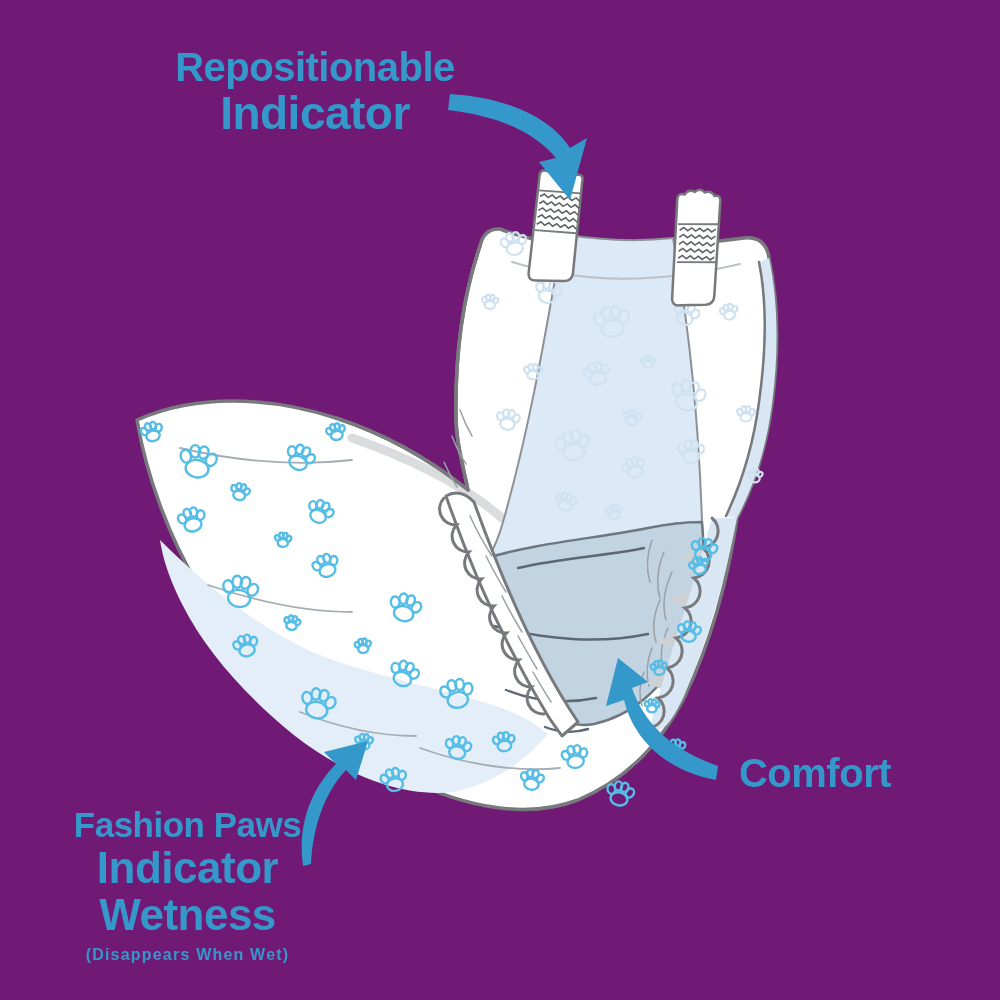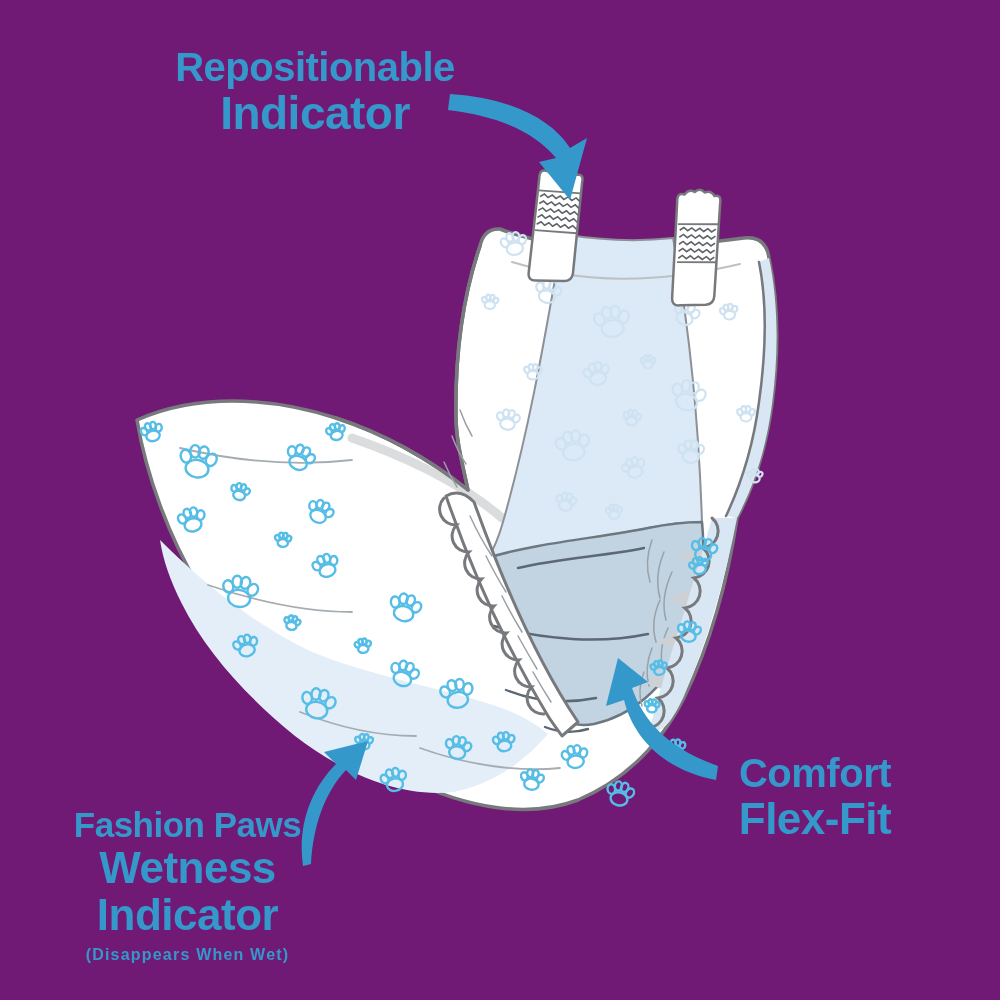--- a/index.html
+++ b/index.html
@@ -248,23 +248,22 @@
     <path class="arrow" d="M303,866 C297,824 312,788 336,764 L324,752 L368,741 L356,780 L346,770 C325,792 313,826 311,864 Z"></path>
   </svg>
 
   <div class="callout" style="left:105px;top:46px;width:420px;">
     <div class="t40">Repositionable</div>
     <div class="t46">Indicator</div>
   </div>
 
   <div class="callout" style="left:655px;top:752px;width:320px;">
     <div class="t40">Comfort</div>
-    <div class="t44">Flex-Fit</div>
   </div>
 
   <div class="callout" style="left:15px;top:806px;width:345px;">
     <div class="t35">Fashion Paws</div>
+    <div class="t44">Indicator</div>
     <div class="t44">Wetness</div>
-    <div class="t44">Indicator</div>
     <div class="note">(Disappears When Wet)</div>
   </div>
 
 </div>
 
 </body></html>

